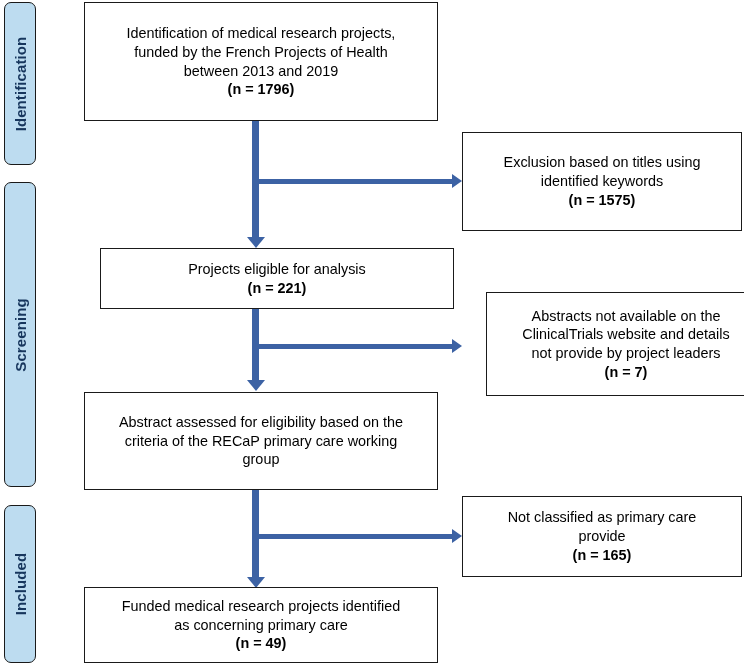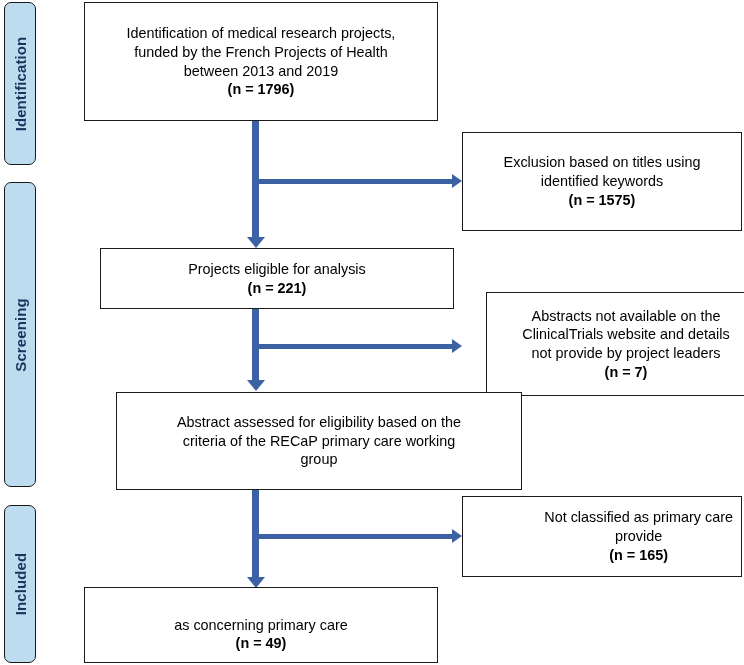--- a/index.html
+++ b/index.html
@@ -45,21 +45,21 @@
 
   
   .box {
     position: absolute;
     background: #ffffff;
     border: 1.7px solid #1a1a1a;
     box-sizing: border-box;
     display: flex;
     align-items: center;
     justify-content: center;
-    padding: 2px 8px;
+    padding: 2px 25px;
   }
   .box-text {
     text-align: center;
     font-size: 14.4px;
     line-height: 1.30;
     color: #000000;
   }
   .box-text .n {
     font-weight: bold;
     display: block;
@@ -148,43 +148,43 @@
 
   <div class="box" style="left:462px; top:292px; width:280px; height:104px;margin-left:24px;">
     <div class="box-text">
       <span>Abstracts not available on the</span><br>
       <span class="it">ClinicalTrials</span><span> website and details</span><br>
       <span>not provide by project leaders</span>
       <span class="n">(n = 7)</span>
     </div>
   </div>
 
-  <div class="box" style="left:84px; top:392px; width:406px; height:98px;margin-left:32px;">
+  <div class="box" style="left:84px; top:392px; width:354px; height:98px;">
     <div class="box-text">
       <span>Abstract assessed for eligibility based on the</span><br>
       <span>criteria of the RECaP primary care working</span><br>
       <span>group</span>
     </div>
   </div>
 
   <div class="vline" style="left:252px; top:490px; height:89px;"></div>
   <div class="arrow-down" style="left:246.5px; top:577px;"></div>
 
   <div class="hline" style="left:256px; top:534px; width:198px;"></div>
   <div class="arrow-right" style="left:452px; top:529px;"></div>
 
-  <div class="box" style="left:462px; top:496px; width:280px; height:81px;justify-content:flex-end;">
+  <div class="box" style="left:462px; top:496px; width:280px; height:81px;">
     <div class="box-text">
       <span>Not classified as primary care</span><br>
       <span>provide</span>
       <span class="n">(n = 165)</span>
     </div>
   </div>
 
   <div class="box" style="left:84px; top:587px; width:354px; height:76px;">
     <div class="box-text">
-      <br>
+      <span>Funded medical research projects identified</span><br>
       <span>as concerning primary care</span>
       <span class="n">(n = 49)</span>
     </div>
   </div>
 
 </div>
 
 </body></html>

